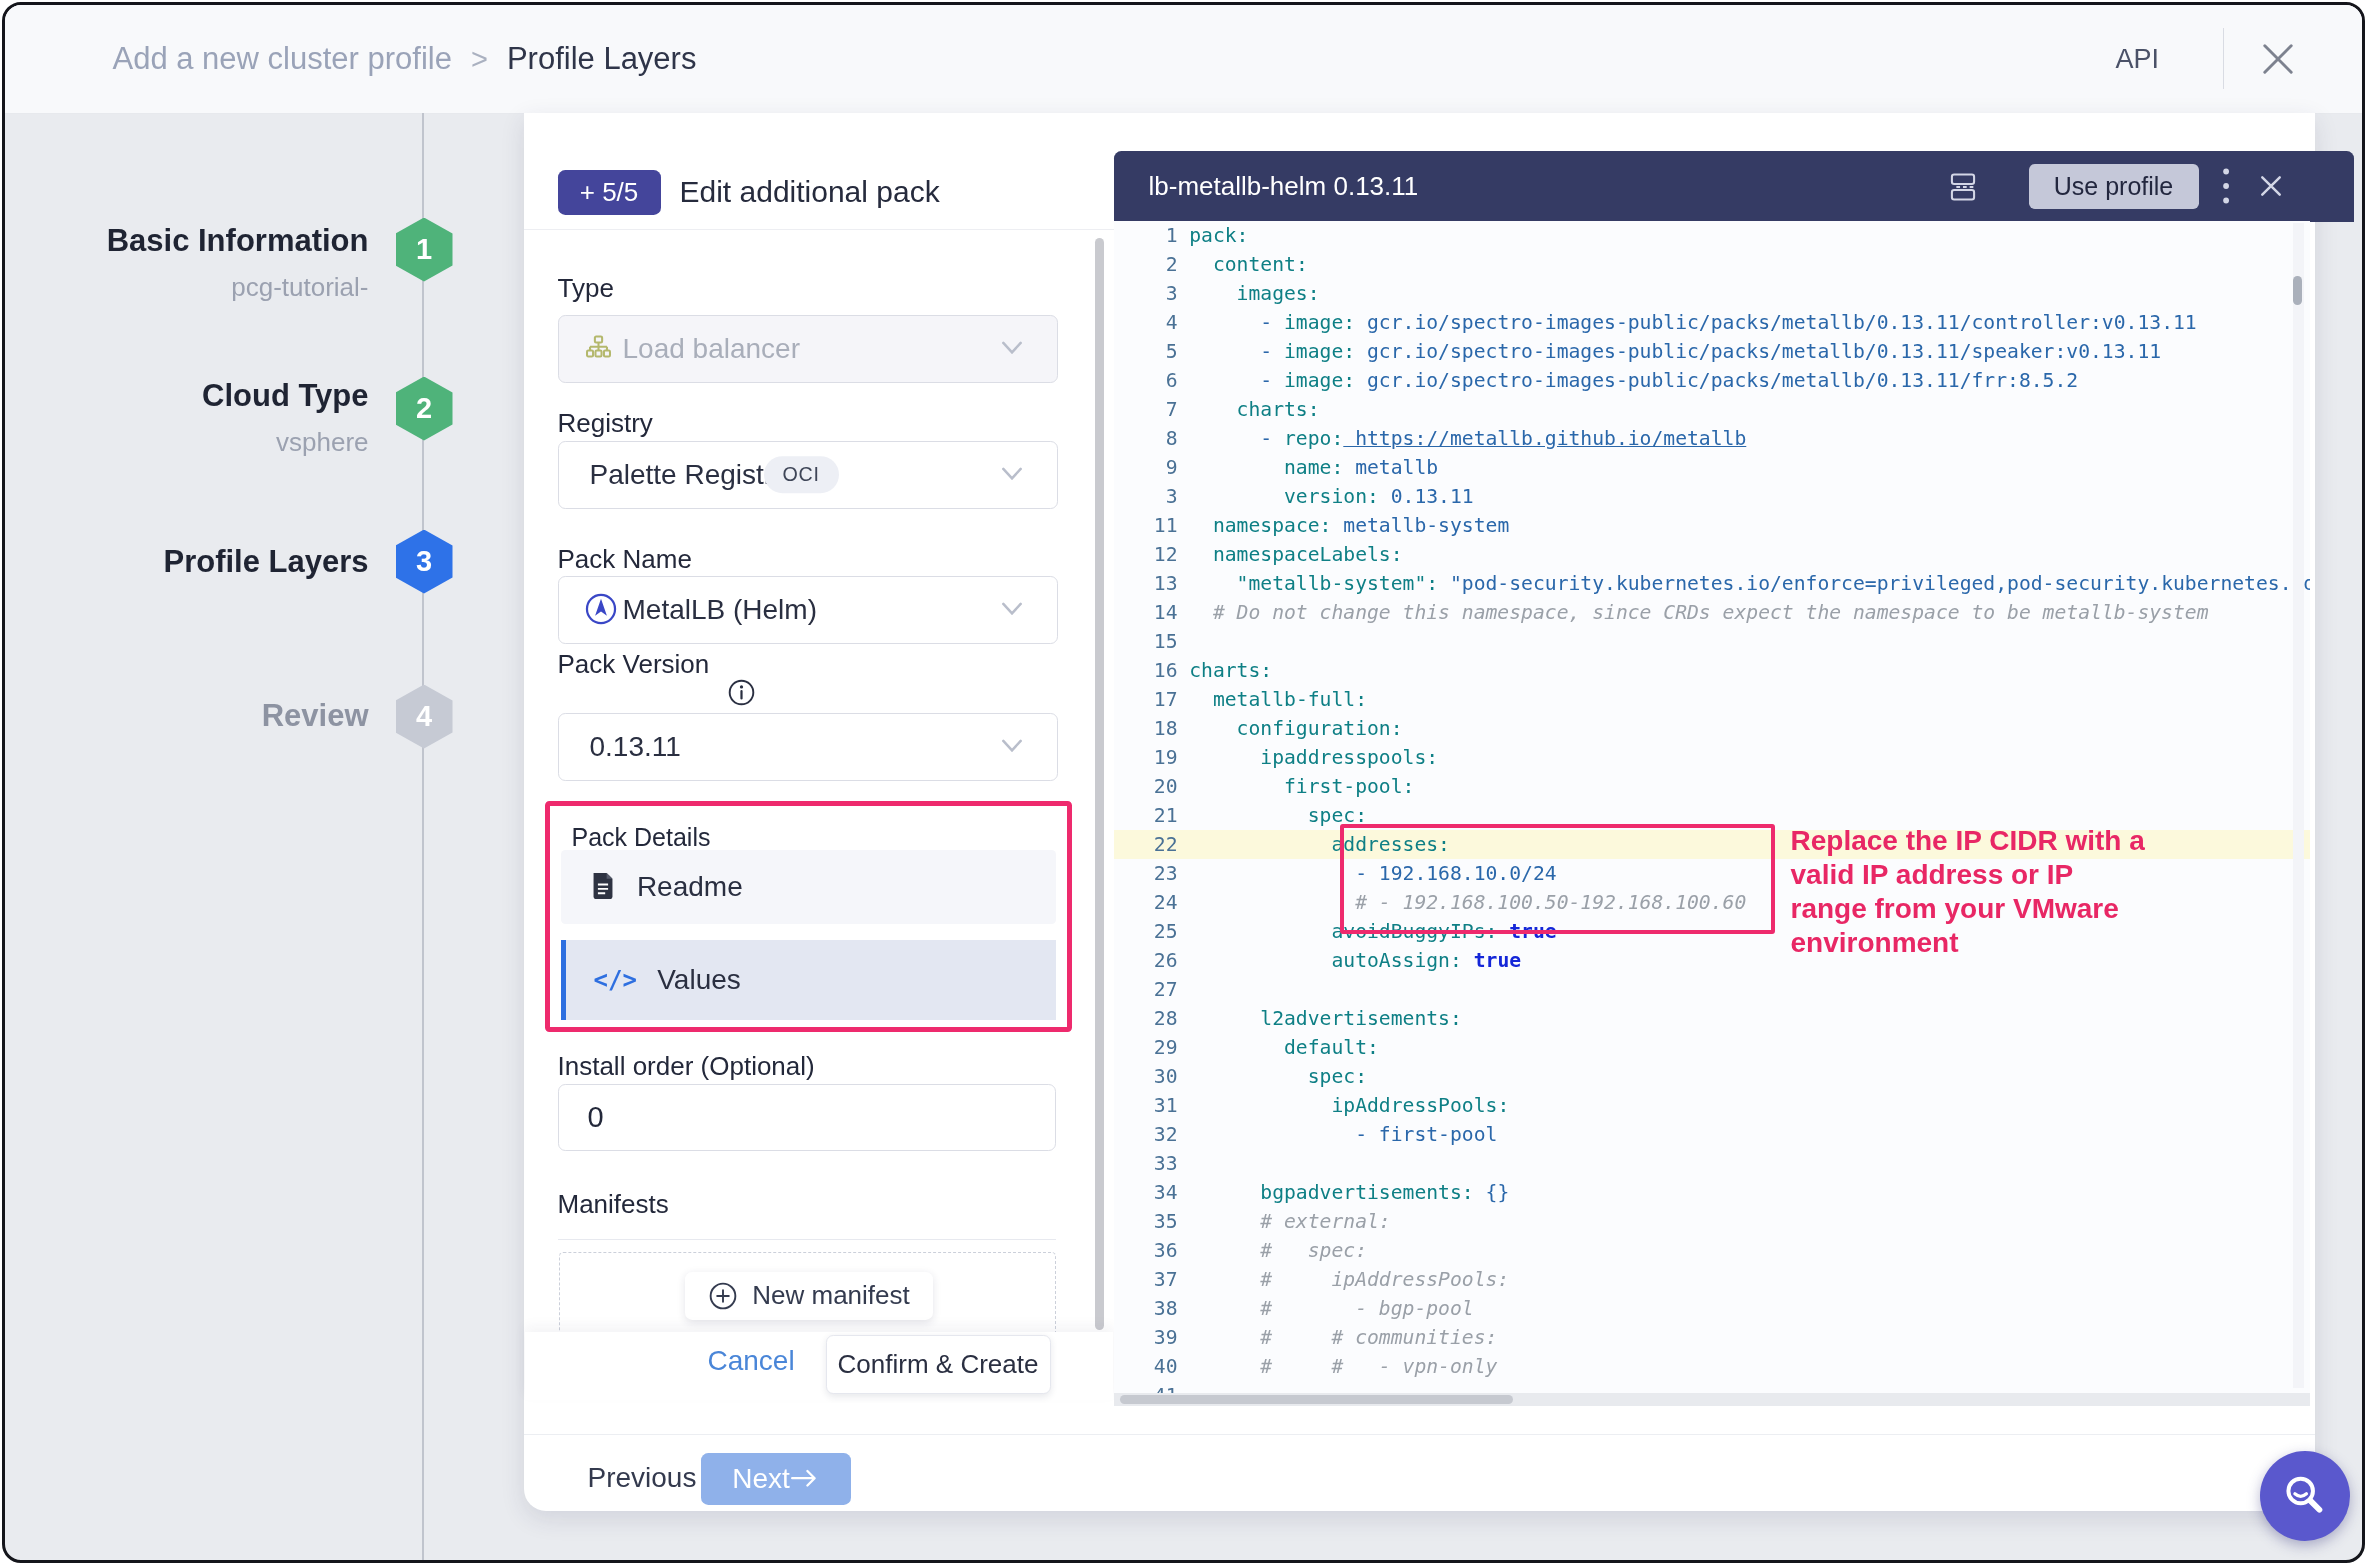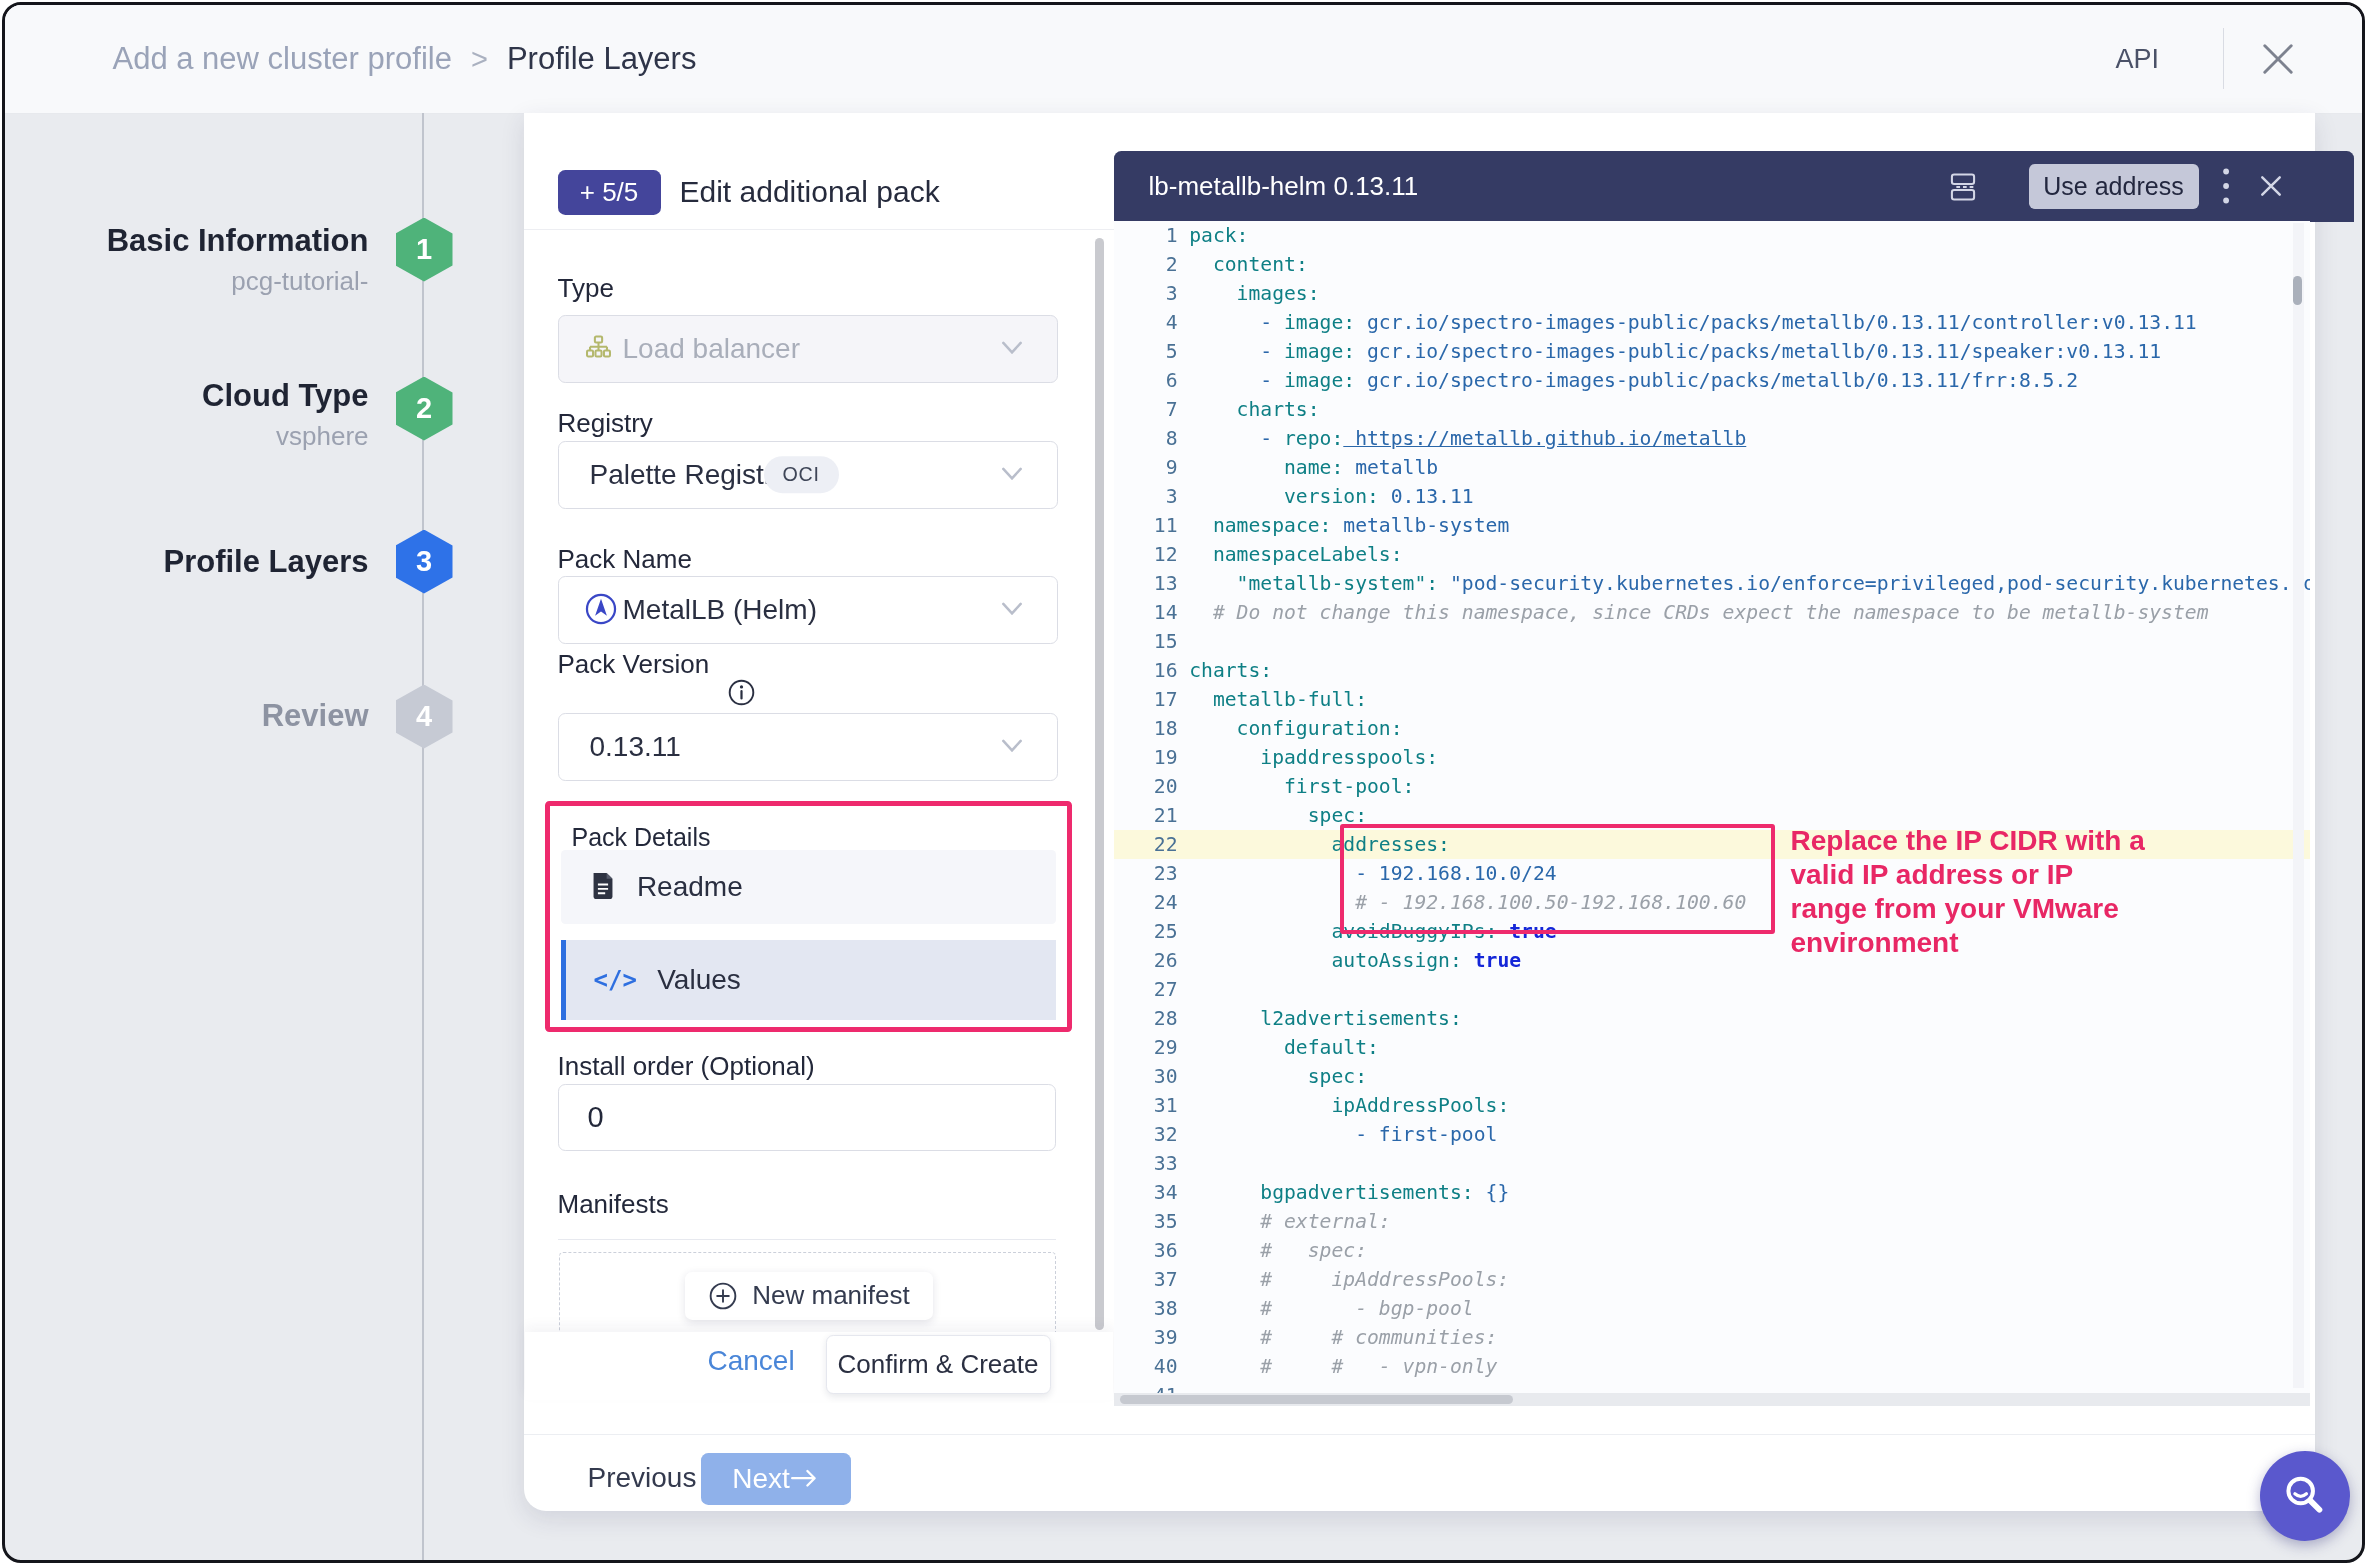--- a/index.html
+++ b/index.html
@@ -15,21 +15,21 @@
   .crumb .c2{color:#2f3549;font-weight:500;}
   .api-btn{position:absolute;left:2111px;top:0;height:108px;line-height:108px;font-size:27px;color:#4b5268;cursor:pointer;}
   .hdr-div{position:absolute;left:2218px;top:23px;width:1.5px;height:61px;background:#d9dce3;}
   .hdr-close{position:absolute;left:2251px;top:32px;width:44px;height:44px;cursor:pointer;}
 
   
   .step-line{position:absolute;left:417px;top:108px;bottom:0;width:2.2px;background:#c0c4cd;}
   .step-label{position:absolute;left:44px;width:320px;text-align:right;}
   .step-label .t{font-size:31px;font-weight:bold;color:#1f2433;}
   .step-label .t.dim{color:#8d93a2;font-weight:600;}
-  .step-label .s{font-size:26px;color:#9ba1b0;margin-top:7px;}
+  .step-label .s{font-size:26px;color:#9ba1b0;margin-top:13px;}
   .hex{position:absolute;left:391px;width:57px;height:64px;clip-path:polygon(50% 0,100% 25%,100% 75%,50% 100%,0 75%,0 25%);display:flex;align-items:center;justify-content:center;color:#fff;font-size:29px;font-weight:600;}
   .hex.g{background:#4fb37a;} .hex.b{background:#2e72e8;} .hex.n{background:#c6cad4;}
 
   
   .modal{position:absolute;left:519px;top:108px;width:1791px;height:1398px;background:#fff;border-radius:0 0 22px 22px;box-shadow:0 7.3px 25px rgba(40,45,80,.12);}
 
   
   .badge{position:absolute;left:553px;top:165px;width:103px;height:45px;background:#44459b;border-radius:7.3px;color:#fff;font-size:26px;display:flex;align-items:center;justify-content:center;}
   .form-title{position:absolute;left:675px;top:170px;font-size:30px;color:#262b3d;}
   .form-hr{position:absolute;left:519px;top:224px;width:590px;height:1.5px;background:#edeef2;}
@@ -244,21 +244,21 @@
 
   <div class="ed-header">
     <div class="ed-title">lb-metallb-helm 0.13.11</div>
     <span class="ed-diff">
       <svg width="34" height="34" viewBox="0 0 46 46" fill="none" stroke="#d3d6e6" stroke-width="2.8">
             <rect x="8" y="6" width="30" height="13" rx="3"></rect>
             <rect x="8" y="27" width="30" height="13" rx="3"></rect>
             <path d="M14 23 h5 M23 23 h5 M32 23 h5" stroke-dasharray="5 4"></path>
           </svg>
     </span>
-    <div class="use-def">Use address</div>
+    <div class="use-def">Use profile</div>
     <span class="ed-kebab">
       <svg width="10.2" height="42" viewBox="0 0 14 58">
             <circle cx="7" cy="9" r="4" fill="#d3d6e6"></circle>
             <circle cx="7" cy="29" r="4" fill="#d3d6e6"></circle>
             <circle cx="7" cy="49" r="4" fill="#d3d6e6"></circle>
           </svg>
     </span>
     <span class="ed-close">
       <svg width="32" height="32" viewBox="0 0 44 44">
             <path d="M10 10 L34 34 M34 10 L10 34" stroke="#d3d6e6" stroke-width="3.4" stroke-linecap="round"></path>

